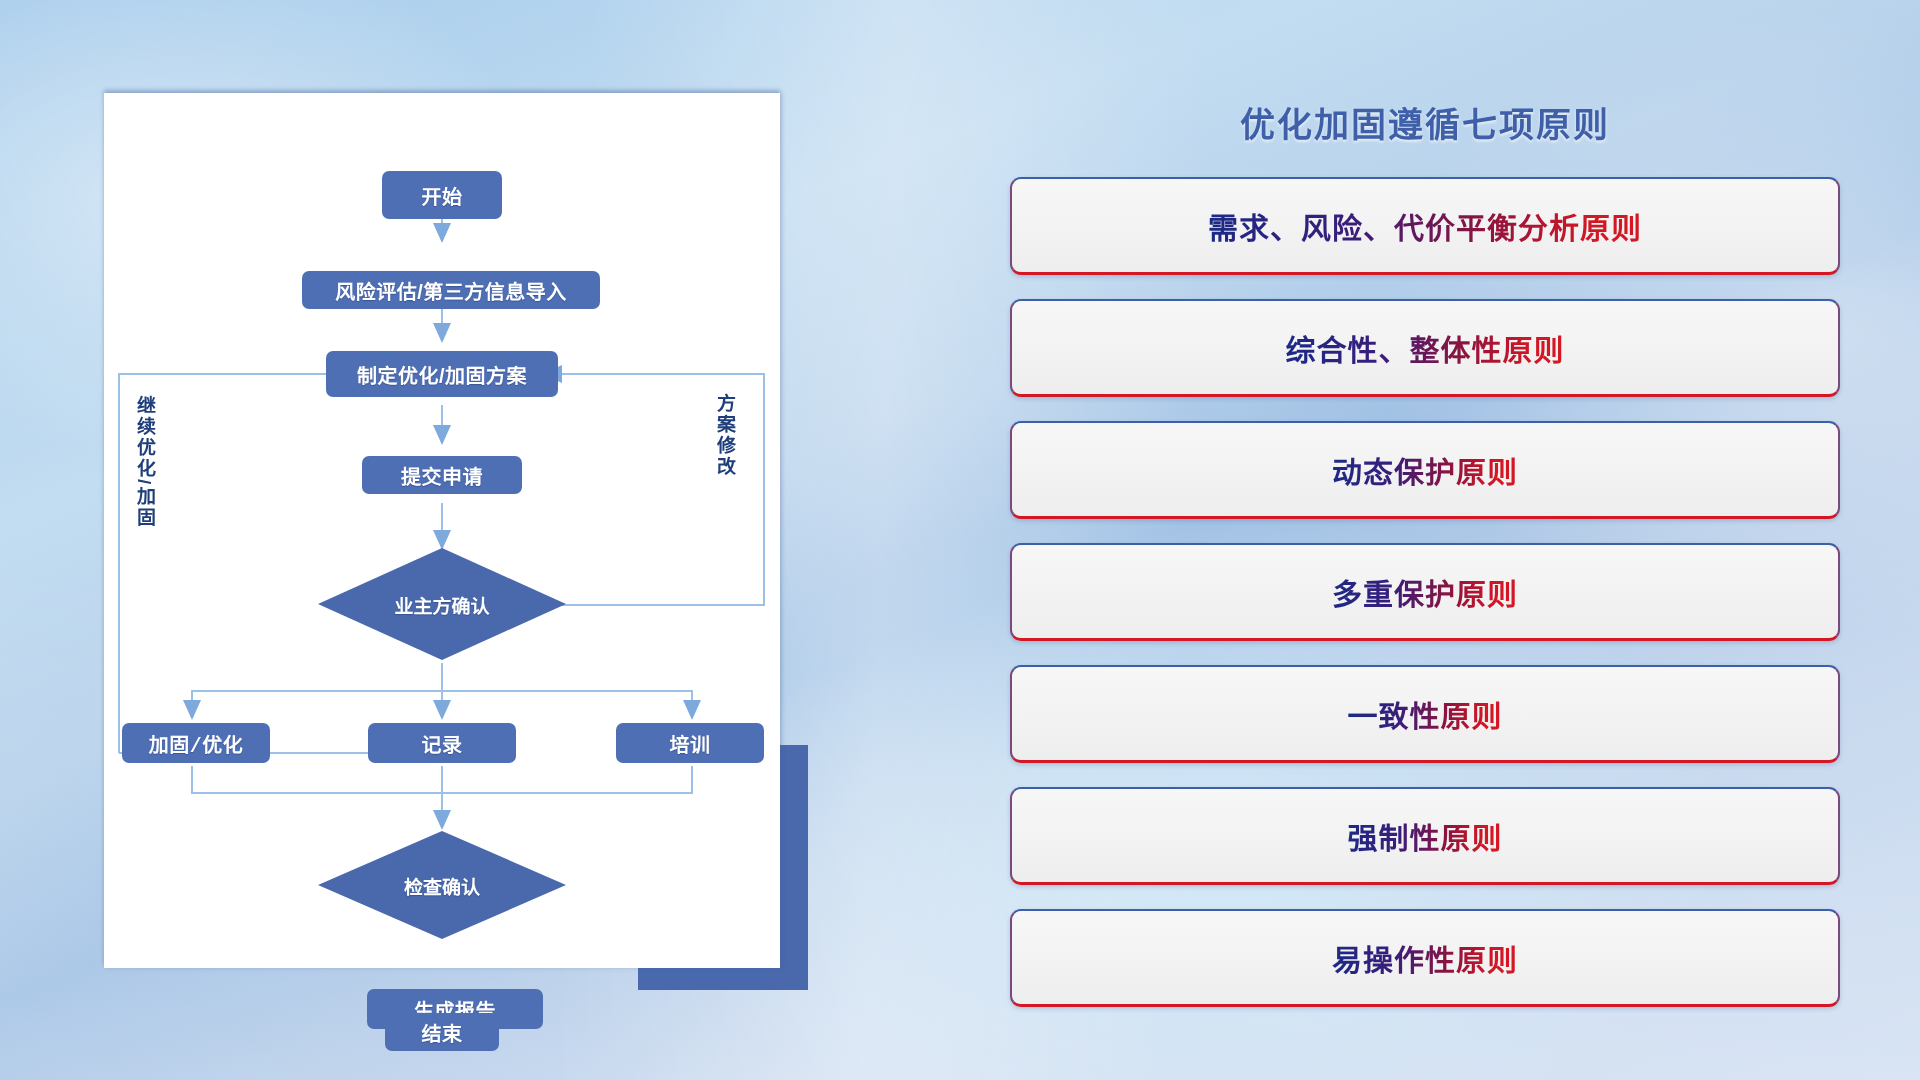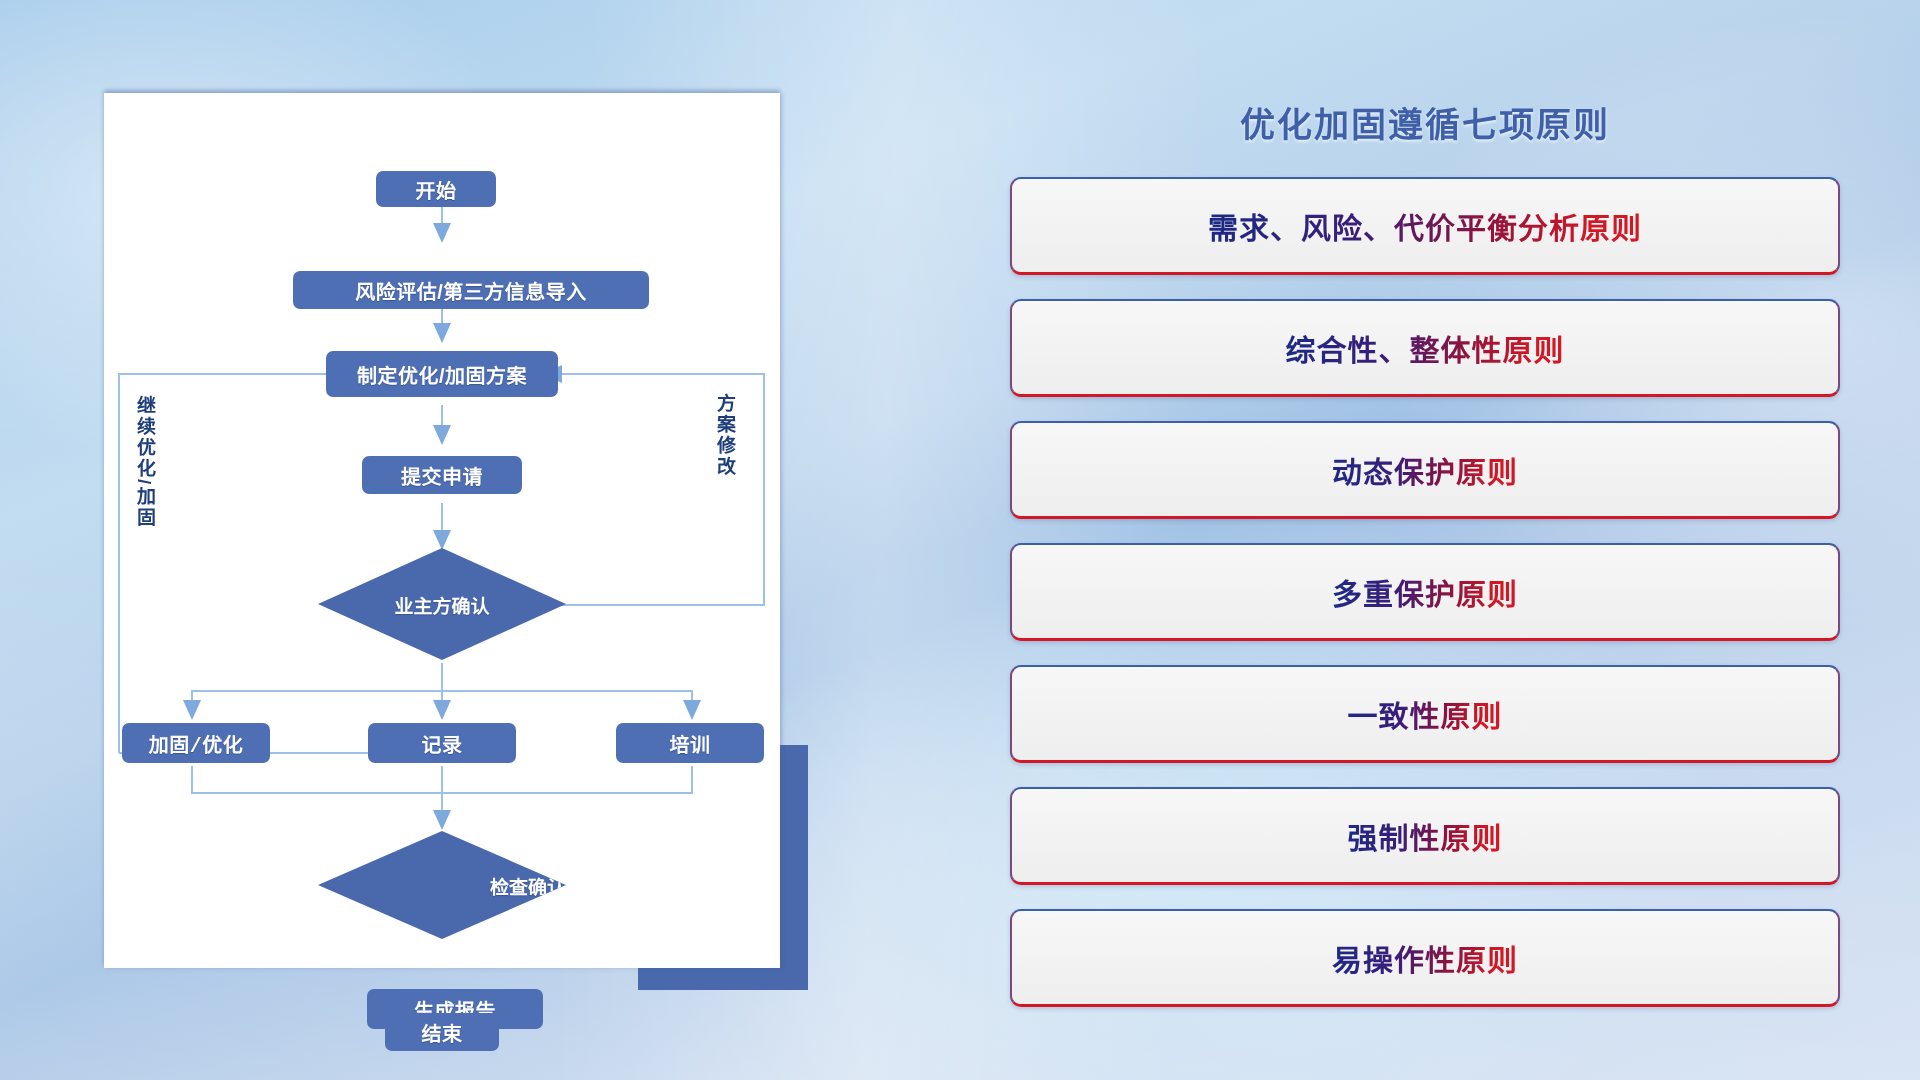--- a/index.html
+++ b/index.html
@@ -166,25 +166,25 @@
 
       <path d="M88,673 L88,700 L588,700 L588,673"></path>
       <line x1="338" y1="673" x2="338" y2="735" marker-end="url(#ah)"></line>
 
       <line x1="338" y1="800" x2="338" y2="835" marker-end="url(#ah)"></line>
 
       <line x1="338" y1="880" x2="338" y2="898"></line>
     </g>
   </svg>
 
-  <div class="node" style="left:272px;top:78px;width:120px;height:36px;">
+  <div class="node" style="left:278px;top:78px;width:120px;height:48px;">
     <span>开始</span>
   </div>
 
-  <div class="node" style="left:189px;top:178px;width:356px;height:38px;">
+  <div class="node" style="left:198px;top:178px;width:298px;height:38px;">
     <span>风险评估/第三方信息导入</span>
   </div>
 
   <div class="node" style="left:222px;top:258px;width:232px;height:46px;">
     <span>制定优化/加固方案</span>
   </div>
 
   <div class="node" style="left:258px;top:363px;width:160px;height:38px;">
     <span>提交申请</span>
   </div>
@@ -198,21 +198,21 @@
   </div>
 
   <div class="node" style="left:264px;top:630px;width:148px;height:40px;">
     <span>记录</span>
   </div>
 
   <div class="node" style="left:512px;top:630px;width:148px;height:40px;">
     <span>培训</span>
   </div>
 
-  <div class="diamond" style="left:214px;top:738px;width:248px;height:108px;justify-content:flex-end;">
+  <div class="diamond" style="left:214px;top:738px;width:248px;height:108px;">
     <span>检查确认</span>
   </div>
 
   <div class="node" style="left:263px;top:896px;width:176px;height:40px;">
     <span>生成报告</span>
   </div>
 
   <div class="node" style="left:281px;top:920px;width:114px;height:38px;">
     <span>结束</span>
   </div>

